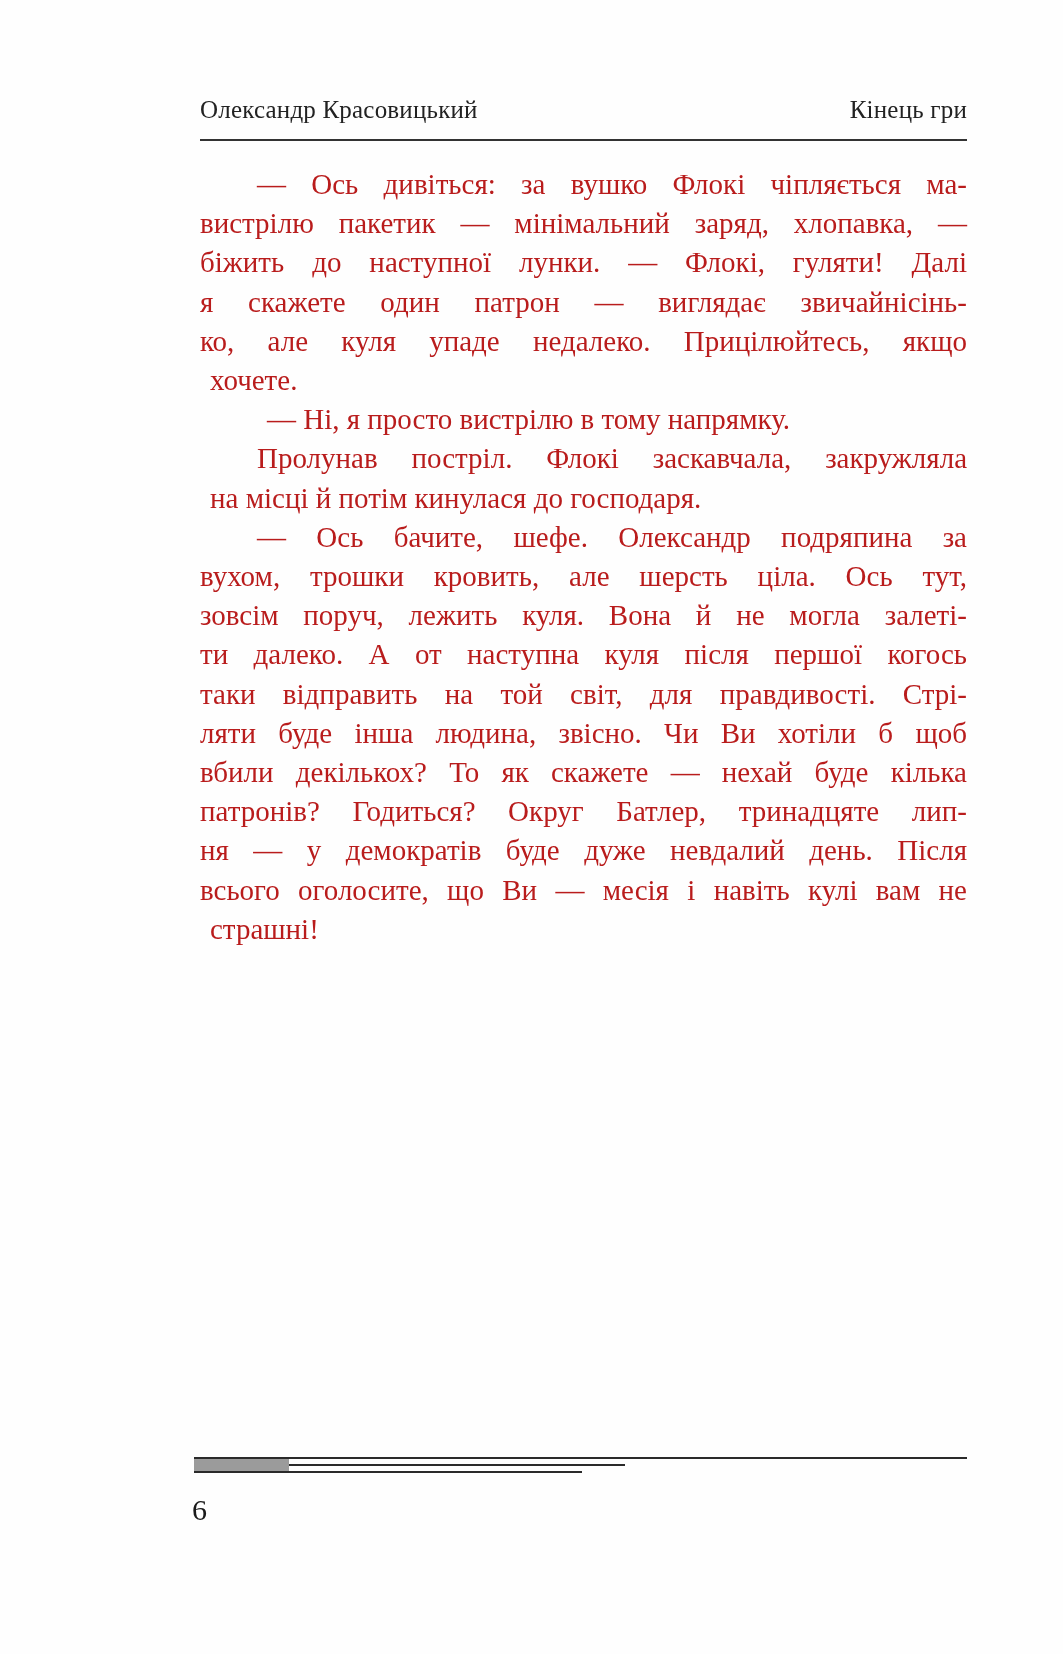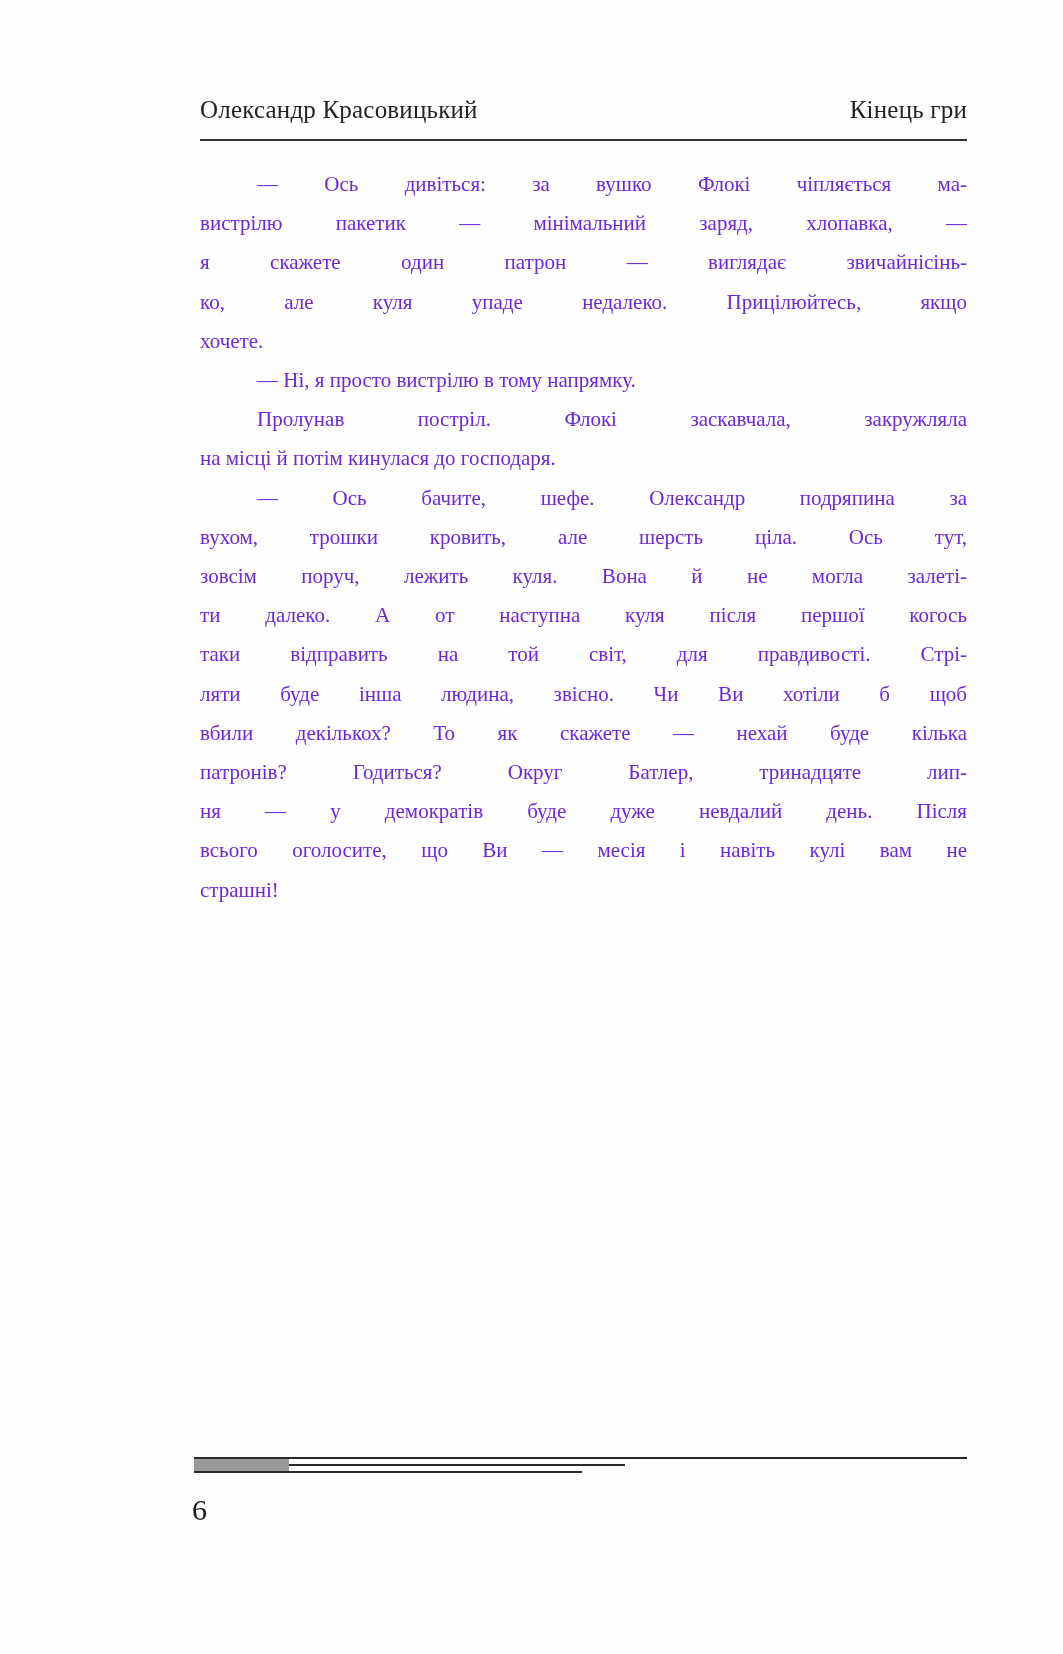--- a/index.html
+++ b/index.html
@@ -13,25 +13,25 @@
     font-size: 25px; letter-spacing: 0.2px; color: #222;
   }
   .running-head .title { }
   .head-rule {
     position: absolute; left: 200px; top: 139px; width: 767px; height: 2px; background: #333;
   }
 
   .body-text {
     position: absolute; left: 200px; top: 165px; width: 767px;
     font-family: "Liberation Serif", "DejaVu Serif", serif;
-    font-size: 21px; line-height: 39.2px; color: #6d28d9;
+    font-size: 29px; line-height: 39.2px; color: #b91c1c;
     text-align: justify;
   }
   .body-text .line { display: block; text-align: justify; text-align-last: justify; white-space: nowrap; }
-  .body-text .line.last { text-align-last: left; }
+  .body-text .line.last { text-align-last: left; margin-left: 10px; }
   .body-text .line.indent { padding-left: 57px; }
 
   .footer-bars { position: absolute; left: 194px; top: 1457px; width: 773px; height: 20px; }
   .bar-top { position: absolute; left: 0; top: 0; width: 773px; height: 2px; background: #2a2a2a; }
   .bar-gray { position: absolute; left: 0; top: 2px; width: 95px; height: 14px; background: #9b9b9b; }
   .bar-mid { position: absolute; left: 95px; top: 7px; width: 336px; height: 2px; background: #2a2a2a; }
   .bar-bottom { position: absolute; left: 0; top: 14px; width: 388px; height: 2px; background: #2a2a2a; }
 
   .page-number {
     position: absolute; left: 192px; top: 1493px;
@@ -45,20 +45,21 @@
 <div class="page">
   <div class="running-head">
     <span class="author">Олександр Красовицький</span>
     <span class="title">Кінець гри</span>
   </div>
   <div class="head-rule"></div>
 
   <div class="body-text" id="body-text">
       <span class="line indent">— Ось дивіться: за вушко Флокі чіпляється ма-</span>
       <span class="line">вистрілю пакетик — мінімальний заряд, хлопавка, —</span>
+      <span class="line">біжить до наступної лунки. — Флокі, гуляти! Далі</span>
       <span class="line">я скажете один патрон — виглядає звичайнісінь-</span>
       <span class="line">ко, але куля упаде недалеко. Прицілюйтесь, якщо</span>
       <span class="line last">хочете.</span>
       <span class="line indent last">— Ні, я просто вистрілю в тому напрямку.</span>
       <span class="line indent">Пролунав постріл. Флокі заскавчала, закружляла</span>
       <span class="line last">на місці й потім кинулася до господаря.</span>
       <span class="line indent">— Ось бачите, шефе. Олександр подряпина за</span>
       <span class="line">вухом, трошки кровить, але шерсть ціла. Ось тут,</span>
       <span class="line">зовсім поруч, лежить куля. Вона й не могла залеті-</span>
       <span class="line">ти далеко. А от наступна куля після першої когось</span>

